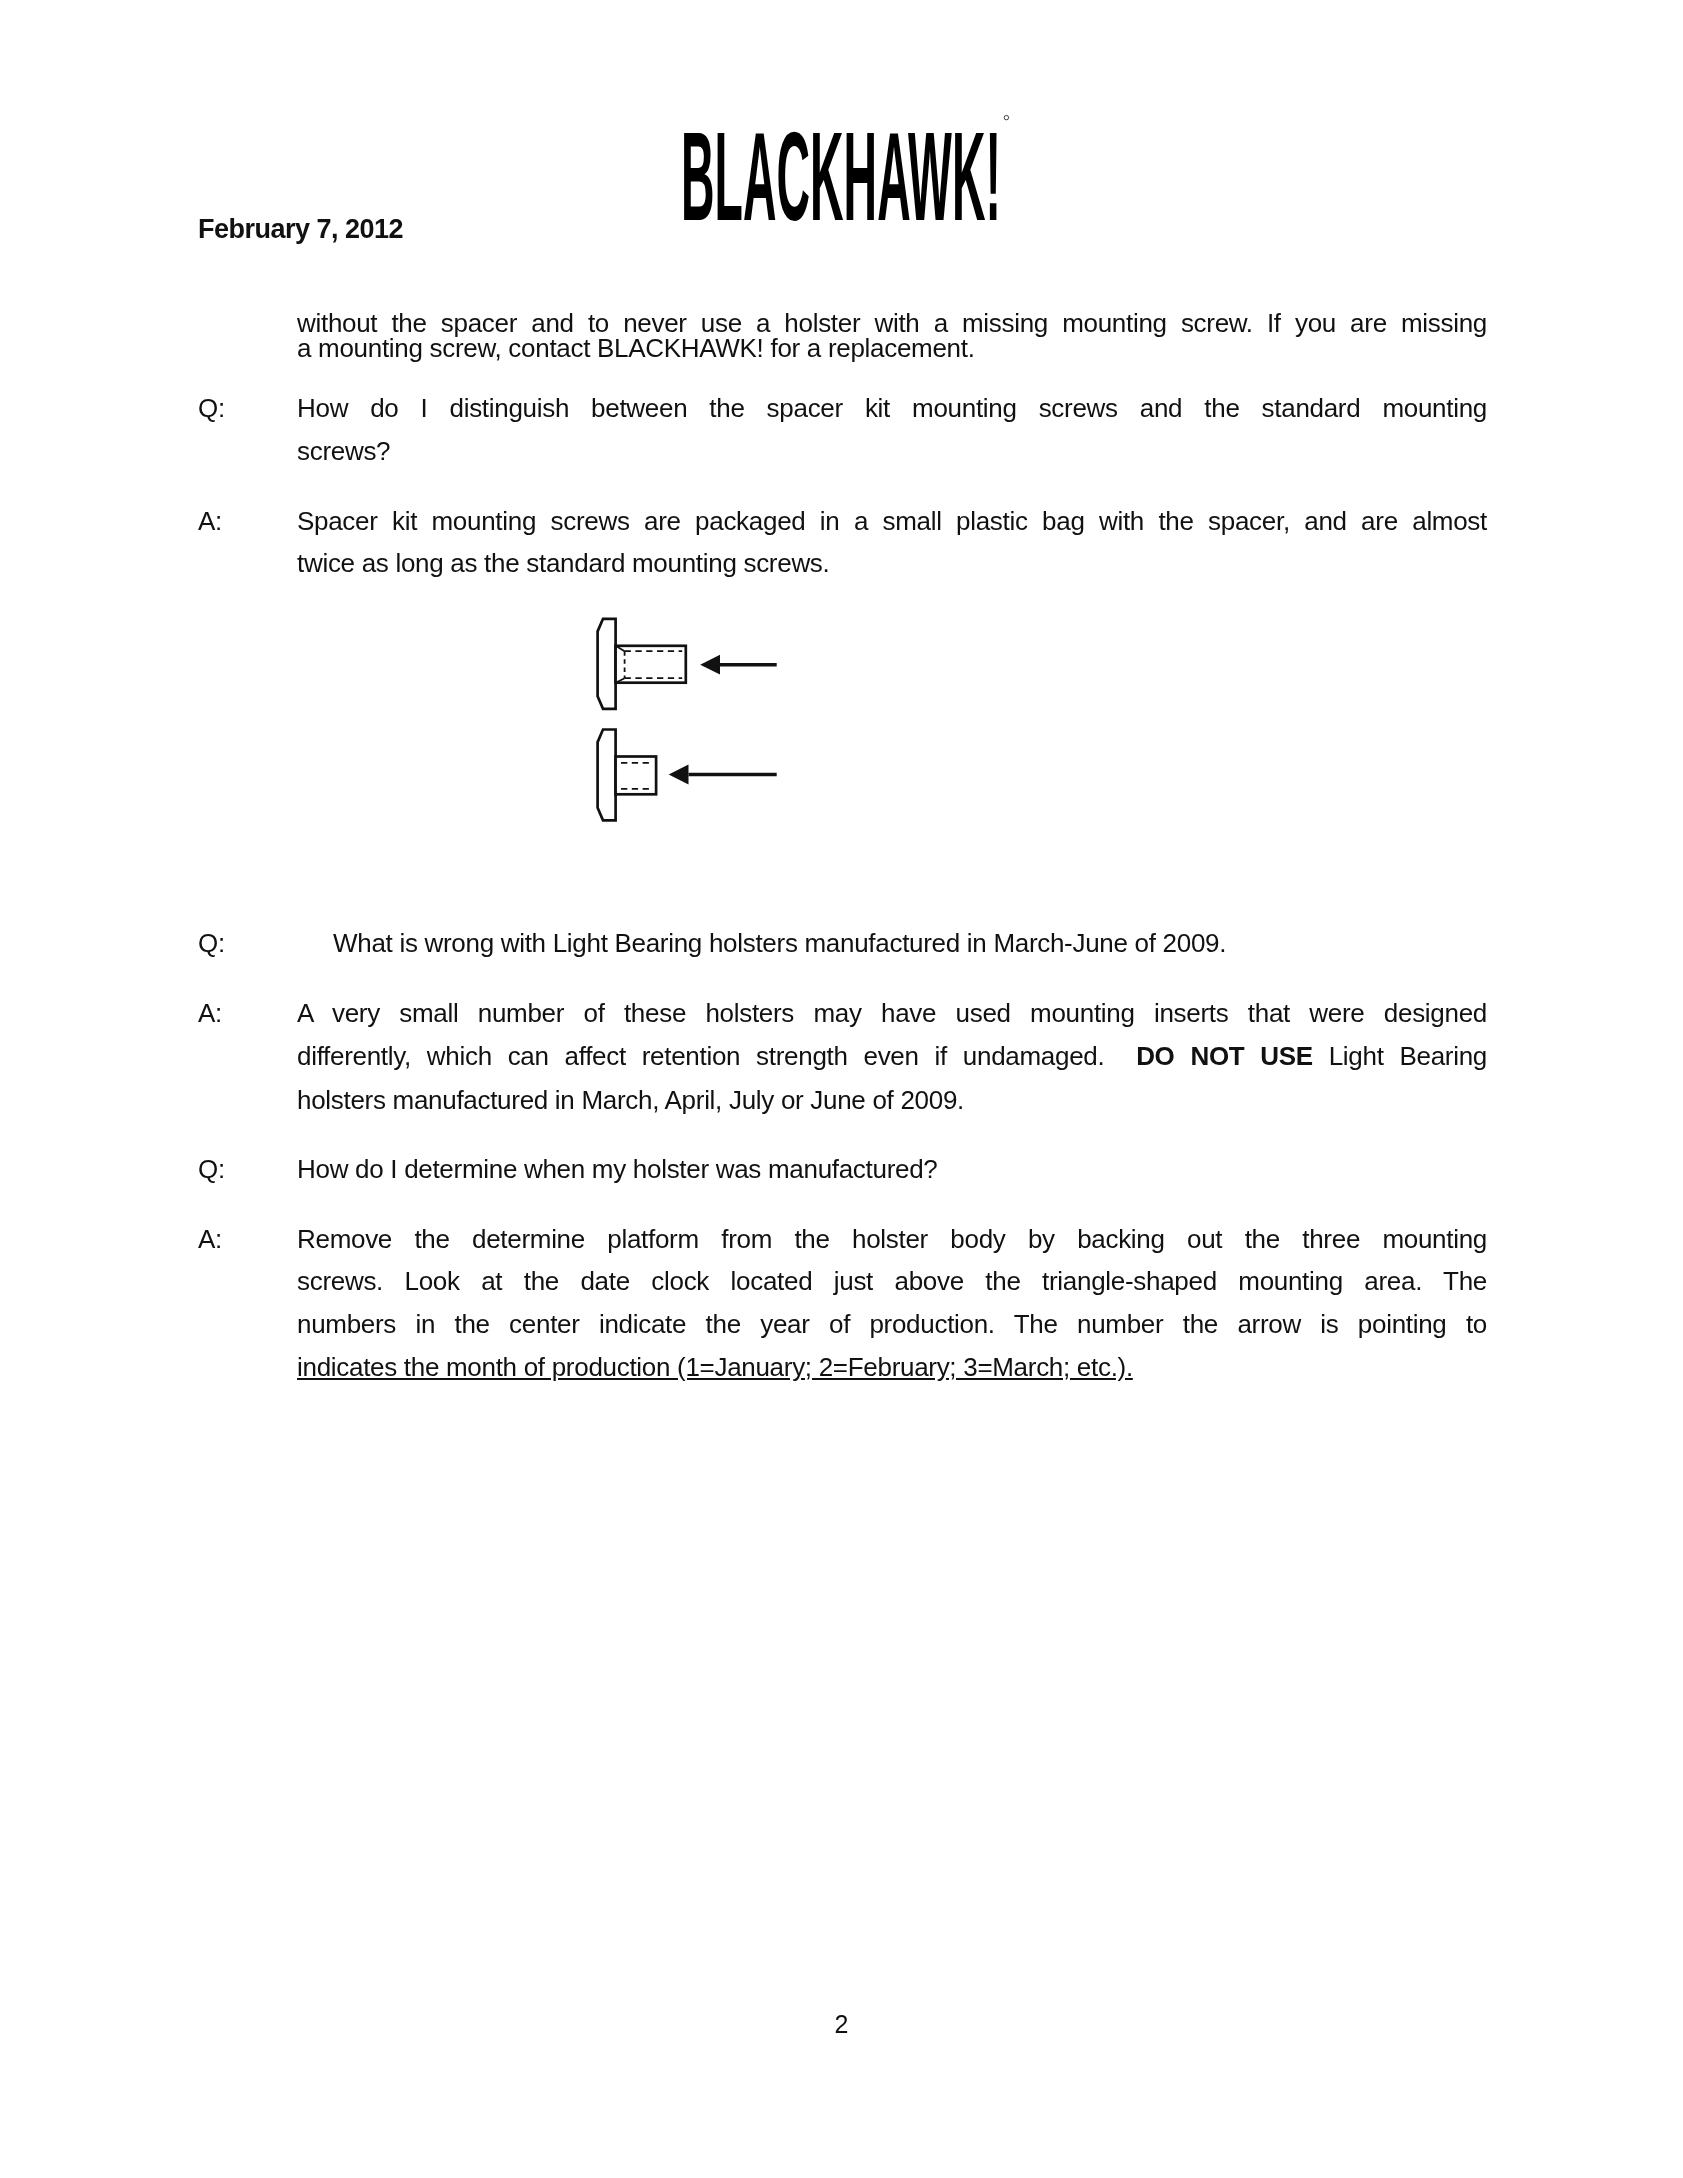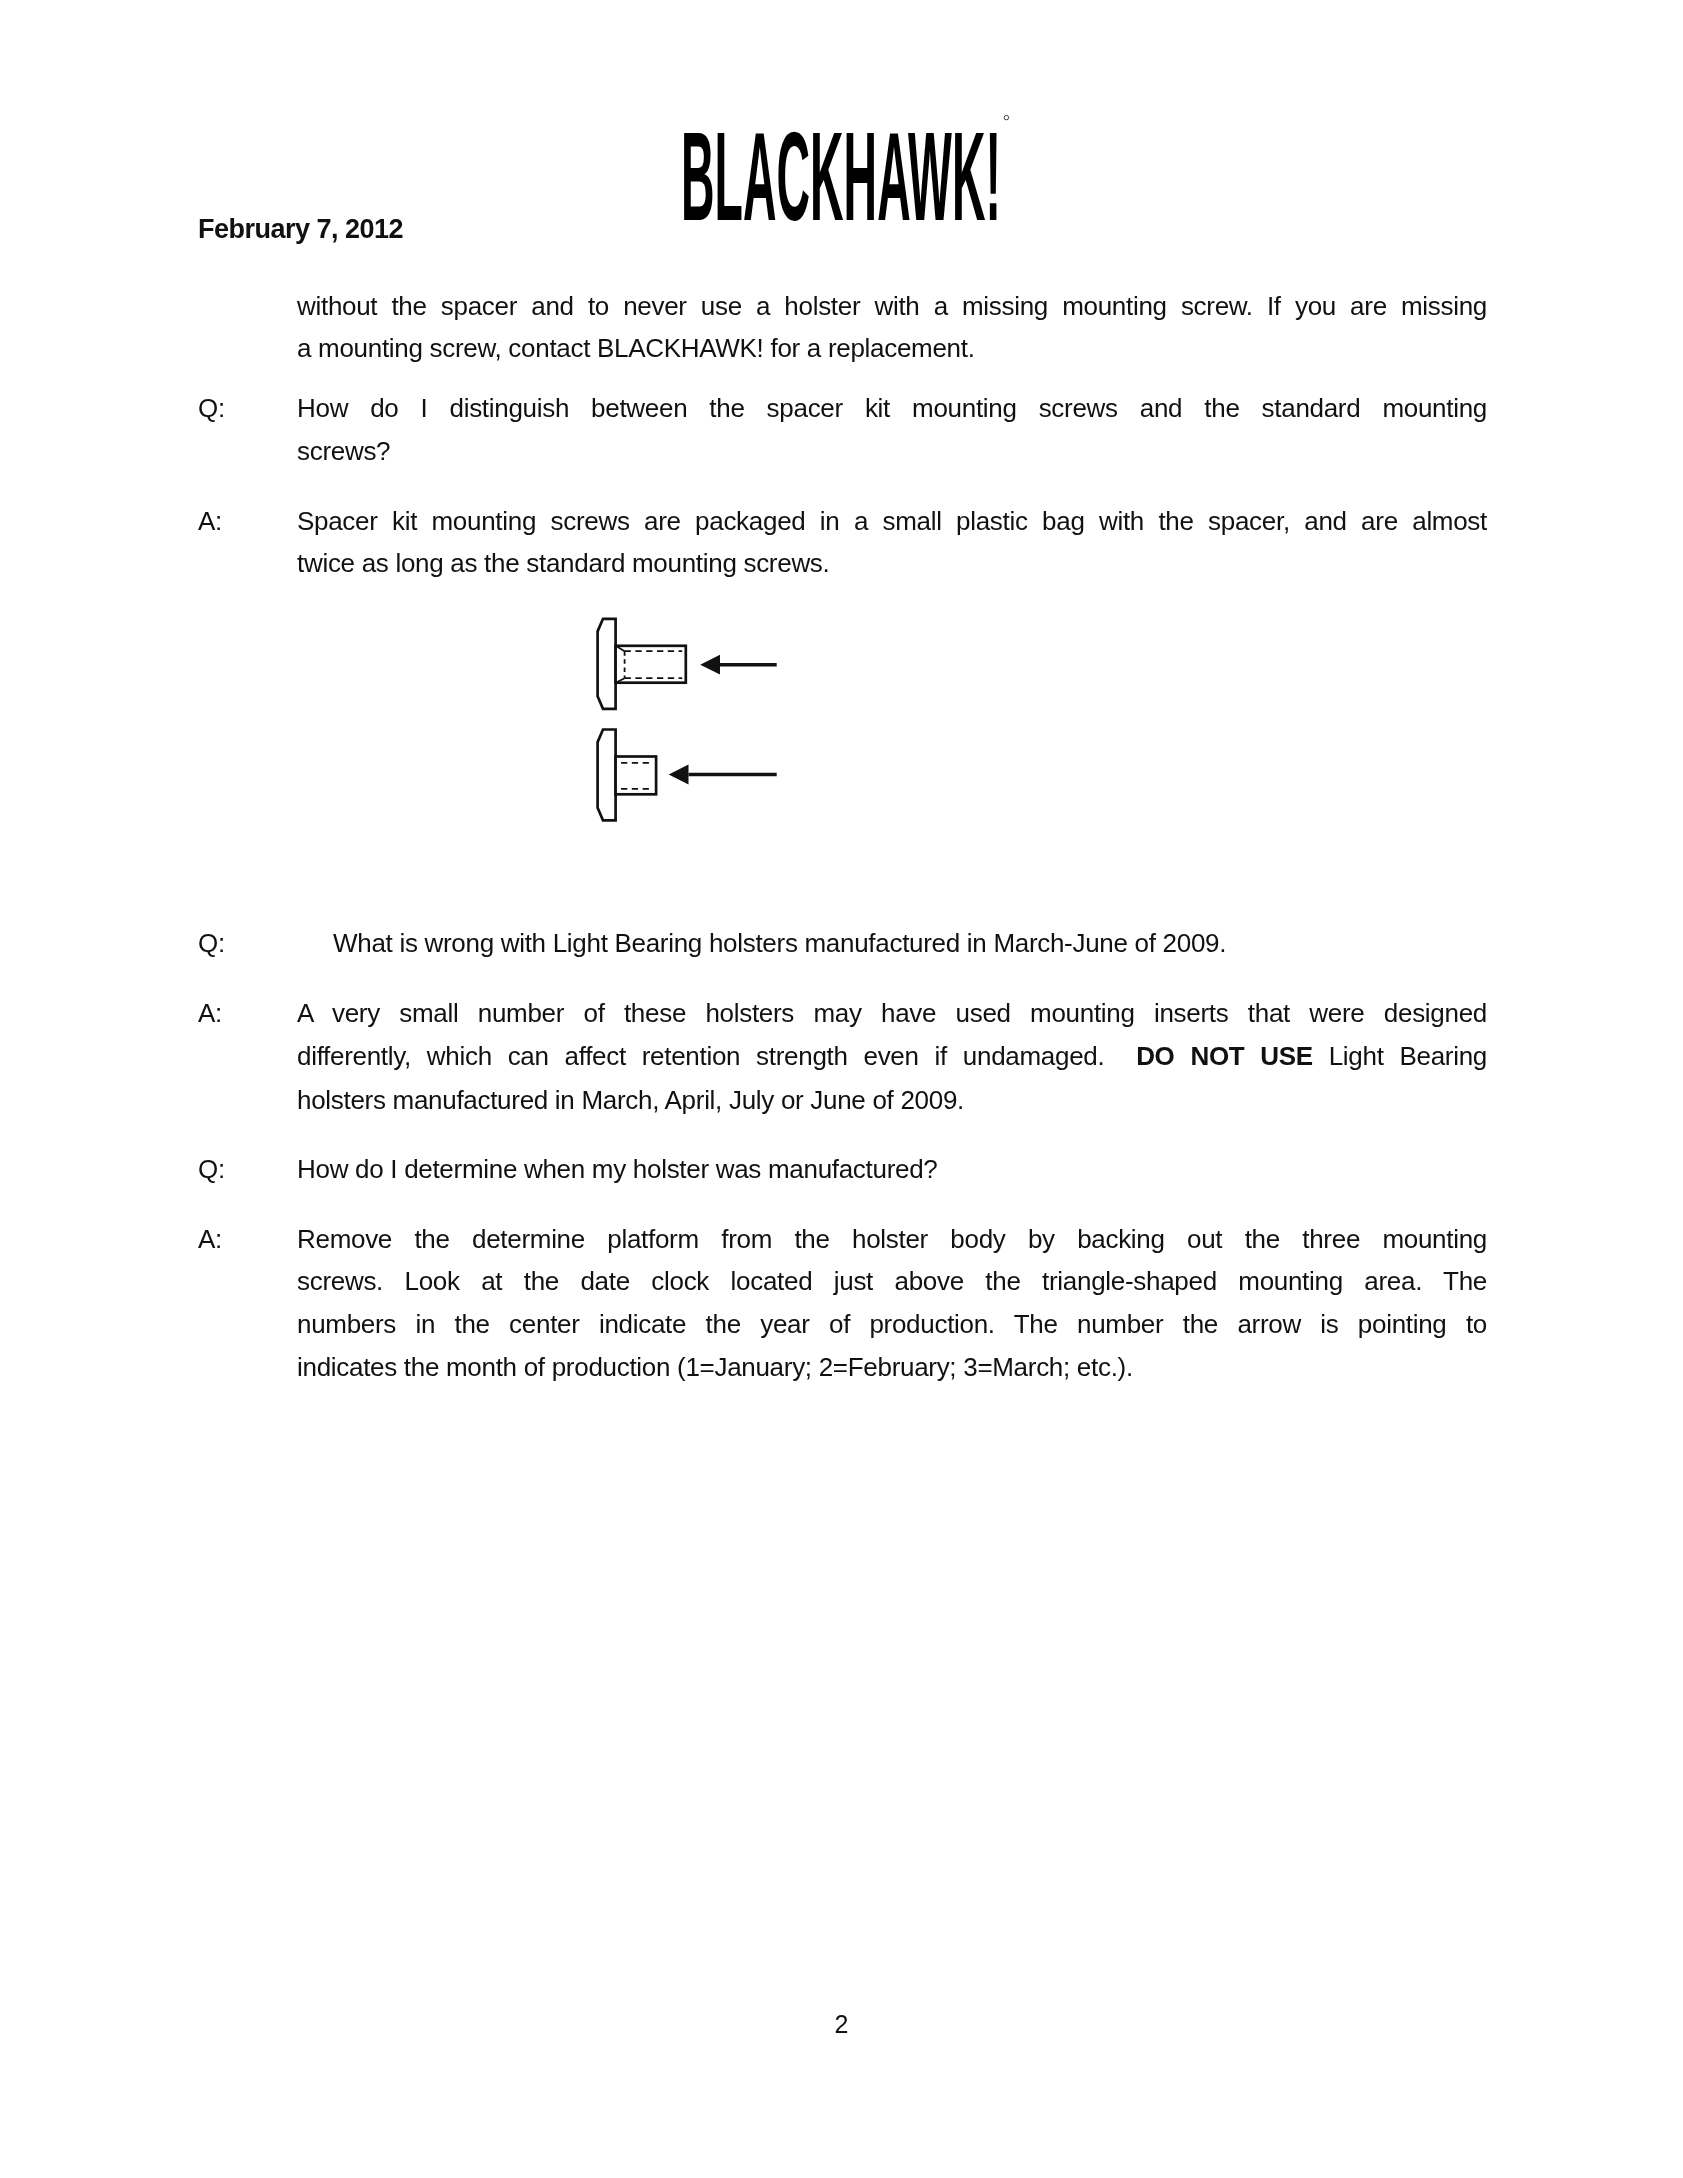--- a/index.html
+++ b/index.html
@@ -23,21 +23,21 @@
 <body>
 
 <div class="abs date">February 7, 2012</div>
 <div class="abs logo">
   <svg width="329" height="121" viewBox="0 0 365 134">
     <text x="0" y="128" font-family="Liberation Sans, sans-serif" font-weight="bold" font-size="150" textLength="355" lengthAdjust="spacingAndGlyphs" fill="#000" transform="scale(1,0.93)">BLACKHAWK!</text>
     <circle cx="361" cy="5" r="2.5" fill="none" stroke="#000" stroke-width="0.8"></circle>
   </svg>
 </div>
 
-<div class="line text justify" style="top:291px;">without the spacer and to never use a holster with a missing mounting screw.  If you are missing</div>
+<div class="line text justify" style="top:308px;">without the spacer and to never use a holster with a missing mounting screw.  If you are missing</div>
 <div class="line text" style="top:333px;">a mounting screw, contact BLACKHAWK! for a replacement.</div>
 
 <div class="line label" style="top:393px;">Q:</div>
 <div class="line text justify" style="top:393px;">How do I distinguish between the spacer kit mounting screws and the standard mounting</div>
 <div class="line text" style="top:436px;">screws?</div>
 
 <div class="line label" style="top:506px;">A:</div>
 <div class="line text justify" style="top:506px;">Spacer kit mounting screws are packaged in a small plastic bag with the spacer, and are almost</div>
 <div class="line text" style="top:548px;">twice as long as the standard mounting screws.</div>
 
@@ -83,16 +83,16 @@
 </div>
 <div class="line text" style="top:1085px;">holsters manufactured in March, April, July or June of 2009.</div>
 
 <div class="line label" style="top:1154px;">Q:</div>
 <div class="line text" style="top:1154px;">How do I determine when my holster was manufactured?</div>
 
 <div class="line label" style="top:1224px;">A:</div>
 <div class="line text justify" style="top:1224px;">Remove the determine platform from the holster body by backing out the three mounting</div>
 <div class="line text justify" style="top:1266px;">screws.  Look at the date clock located just above the triangle-shaped mounting area.  The</div>
 <div class="line text justify" style="top:1309px;">numbers in the center indicate the year of production.  The number the arrow is pointing to</div>
-<div class="line text" style="top:1352px;">indicates the month of production (1=January; 2=February; 3=March; etc.).</div>
+<div class="line text" style="top:1352px;text-decoration:underline;">indicates the month of production (1=January; 2=February; 3=March; etc.).</div>
 
 <div class="abs page-num">2</div>
 
 
 </body></html>

